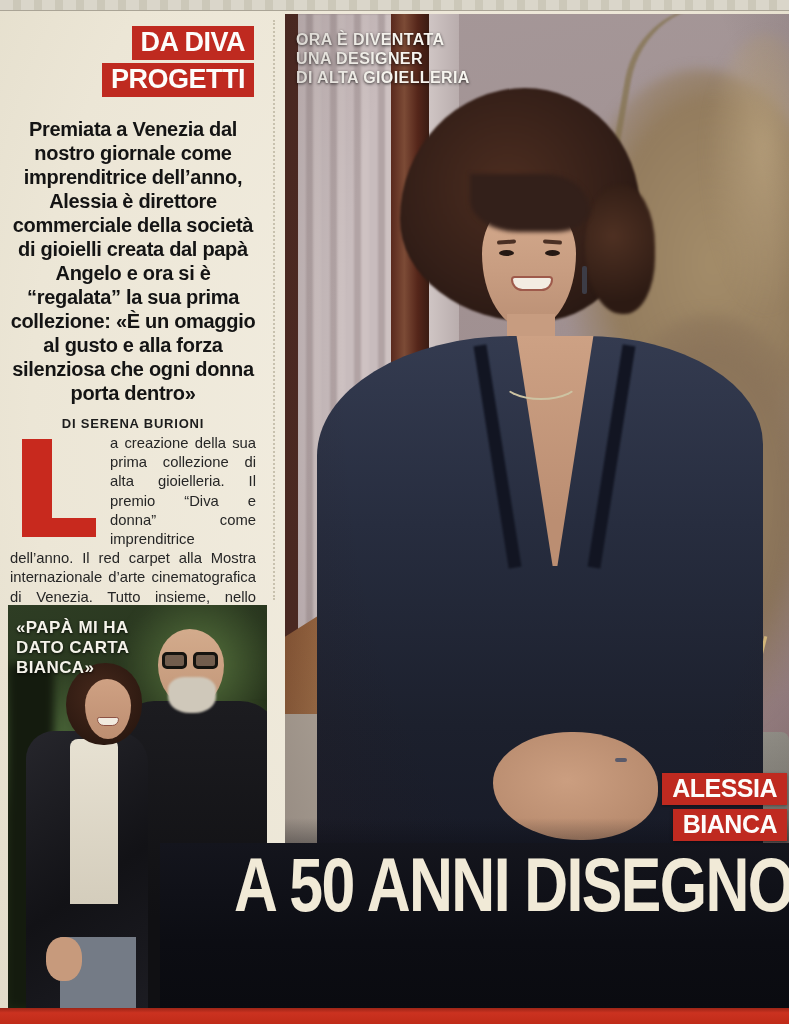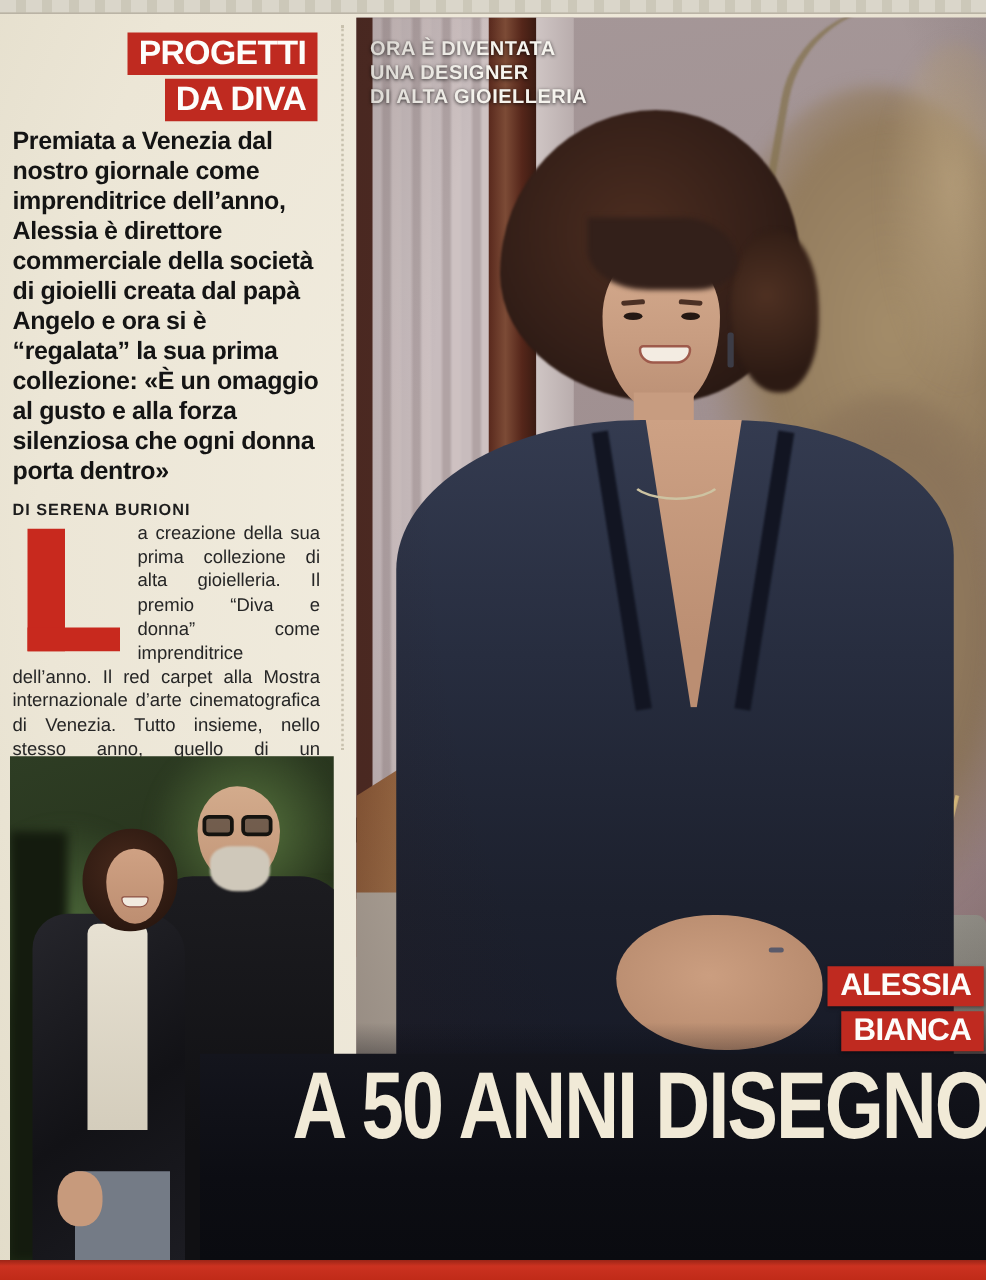--- a/index.html
+++ b/index.html
@@ -16,23 +16,23 @@
   .scan-top { position:absolute; top:0; left:0; right:0; height:11px;
     background: repeating-linear-gradient(90deg,#dad6ca 0 13px,#ccc8b9 13px 21px);
     border-bottom:1px solid #aaa496; }
   .col-sep { position:absolute; left:273px; top:20px; height:580px; border-left:2px dotted #c8c1ae; }
 
   
   .col { position:absolute; left:10px; top:26px; width:246px; }
   .kicker { display:flex; flex-direction:column; align-items:flex-end; gap:3px; padding-right:2px; }
   .kicker-box { background:#bf2a20; color:#fdfdfb; font-weight:bold;
     font-size:27px; letter-spacing:-.5px; line-height:30px; padding:1px 9px 3px; }
-  .intro { margin-top:4px; font-weight:bold; font-size:20px; line-height:24px;
-    letter-spacing:-.3px; color:#141414; text-align:left; hyphens:auto; }
-  .byline { margin-top:11px; text-align:left; font-weight:bold; font-size:13px;
+  .intro { margin-top:20px; font-weight:bold; font-size:20px; line-height:24px;
+    letter-spacing:-.3px; color:#141414; text-align:center; hyphens:auto; }
+  .byline { margin-top:11px; text-align:center; font-weight:bold; font-size:13px;
     letter-spacing:.8px; color:#1d1d1d; }
   .dateline { margin-top:15px; text-align:right; padding-right:8px; font-weight:bold;
     font-size:12px; letter-spacing:.6px; color:#1d1d1d; }
   .bodytext { margin-top:3px; font-size:14.8px; line-height:19.2px; color:#262626;
     text-align:justify; }
   .dropcap { float:left; width:86px; height:98px; margin:5px 10px 3px 4px; position:relative; }
   .dc-stem { position:absolute; left:8px; top:0; width:30px; height:98px; background:#c8291e; }
   .dc-foot { position:absolute; left:8px; bottom:0; width:74px; height:19px; background:#c8291e; }
 
   
@@ -195,22 +195,22 @@
       <div>DI ALTA GIOIELLERIA</div>
     </div>
     <div class="mp-vignette"></div>
     <div class="mp-dark"></div>
   </div>
 
   <div class="col-sep"></div>
 
   <div class="col">
     <div class="kicker">
+      <div class="kicker-box">DA DIVA</div>
       <div class="kicker-box">PROGETTI</div>
-      <div class="kicker-box">DA DIVA</div>
     </div>
     <p class="intro" lang="it">Premiata a Venezia dal nostro giornale come imprenditrice dell’anno, Alessia è direttore commerciale della società di gioielli creata dal papà Angelo e ora si è “regalata” la sua prima collezione: «È un omaggio al gusto e alla forza silenziosa che ogni donna porta dentro»</p>
     <div class="byline">DI SERENA BURIONI</div>
     <div class="bodytext">
       <span class="dropcap">
         <span class="dc-stem"></span>
         <span class="dc-foot"></span>
         <span class="sr-only">L</span>
       </span><span>a creazione della sua prima collezione di alta gioielleria. Il premio “Diva e donna” come imprenditrice dell’anno. Il red carpet alla Mostra internazionale d’arte cinematografica di Venezia. Tutto insieme, nello stesso anno, quello di un compleanno importante, che per tante donne rappresenta un momento di bilanci, un traguardo o un nuovo punto di partenza. Alessia Polello, brand strategist e</span>
     </div>
@@ -232,20 +232,25 @@
     </div>
 
     <div class="sp-w-jacket"></div>
     <div class="sp-w-shirt"></div>
     <div class="sp-w-jeans"></div>
     <div class="sp-w-hand"></div>
     <div class="sp-w-hair"></div>
     <div class="sp-w-face"></div>
     <div class="sp-w-smile"></div>
 
+    <div class="sp-caption">
+      <div>«PAPÀ MI HA</div>
+      <div>DATO CARTA</div>
+      <div>BIANCA»</div>
+    </div>
   </div>
 
   <div class="headline-band"></div>
 
   <div class="name-labels">
     <div class="name-box">ALESSIA</div>
     <div class="name-box">BIANCA</div>
   </div>
 
   <div class="headline">

